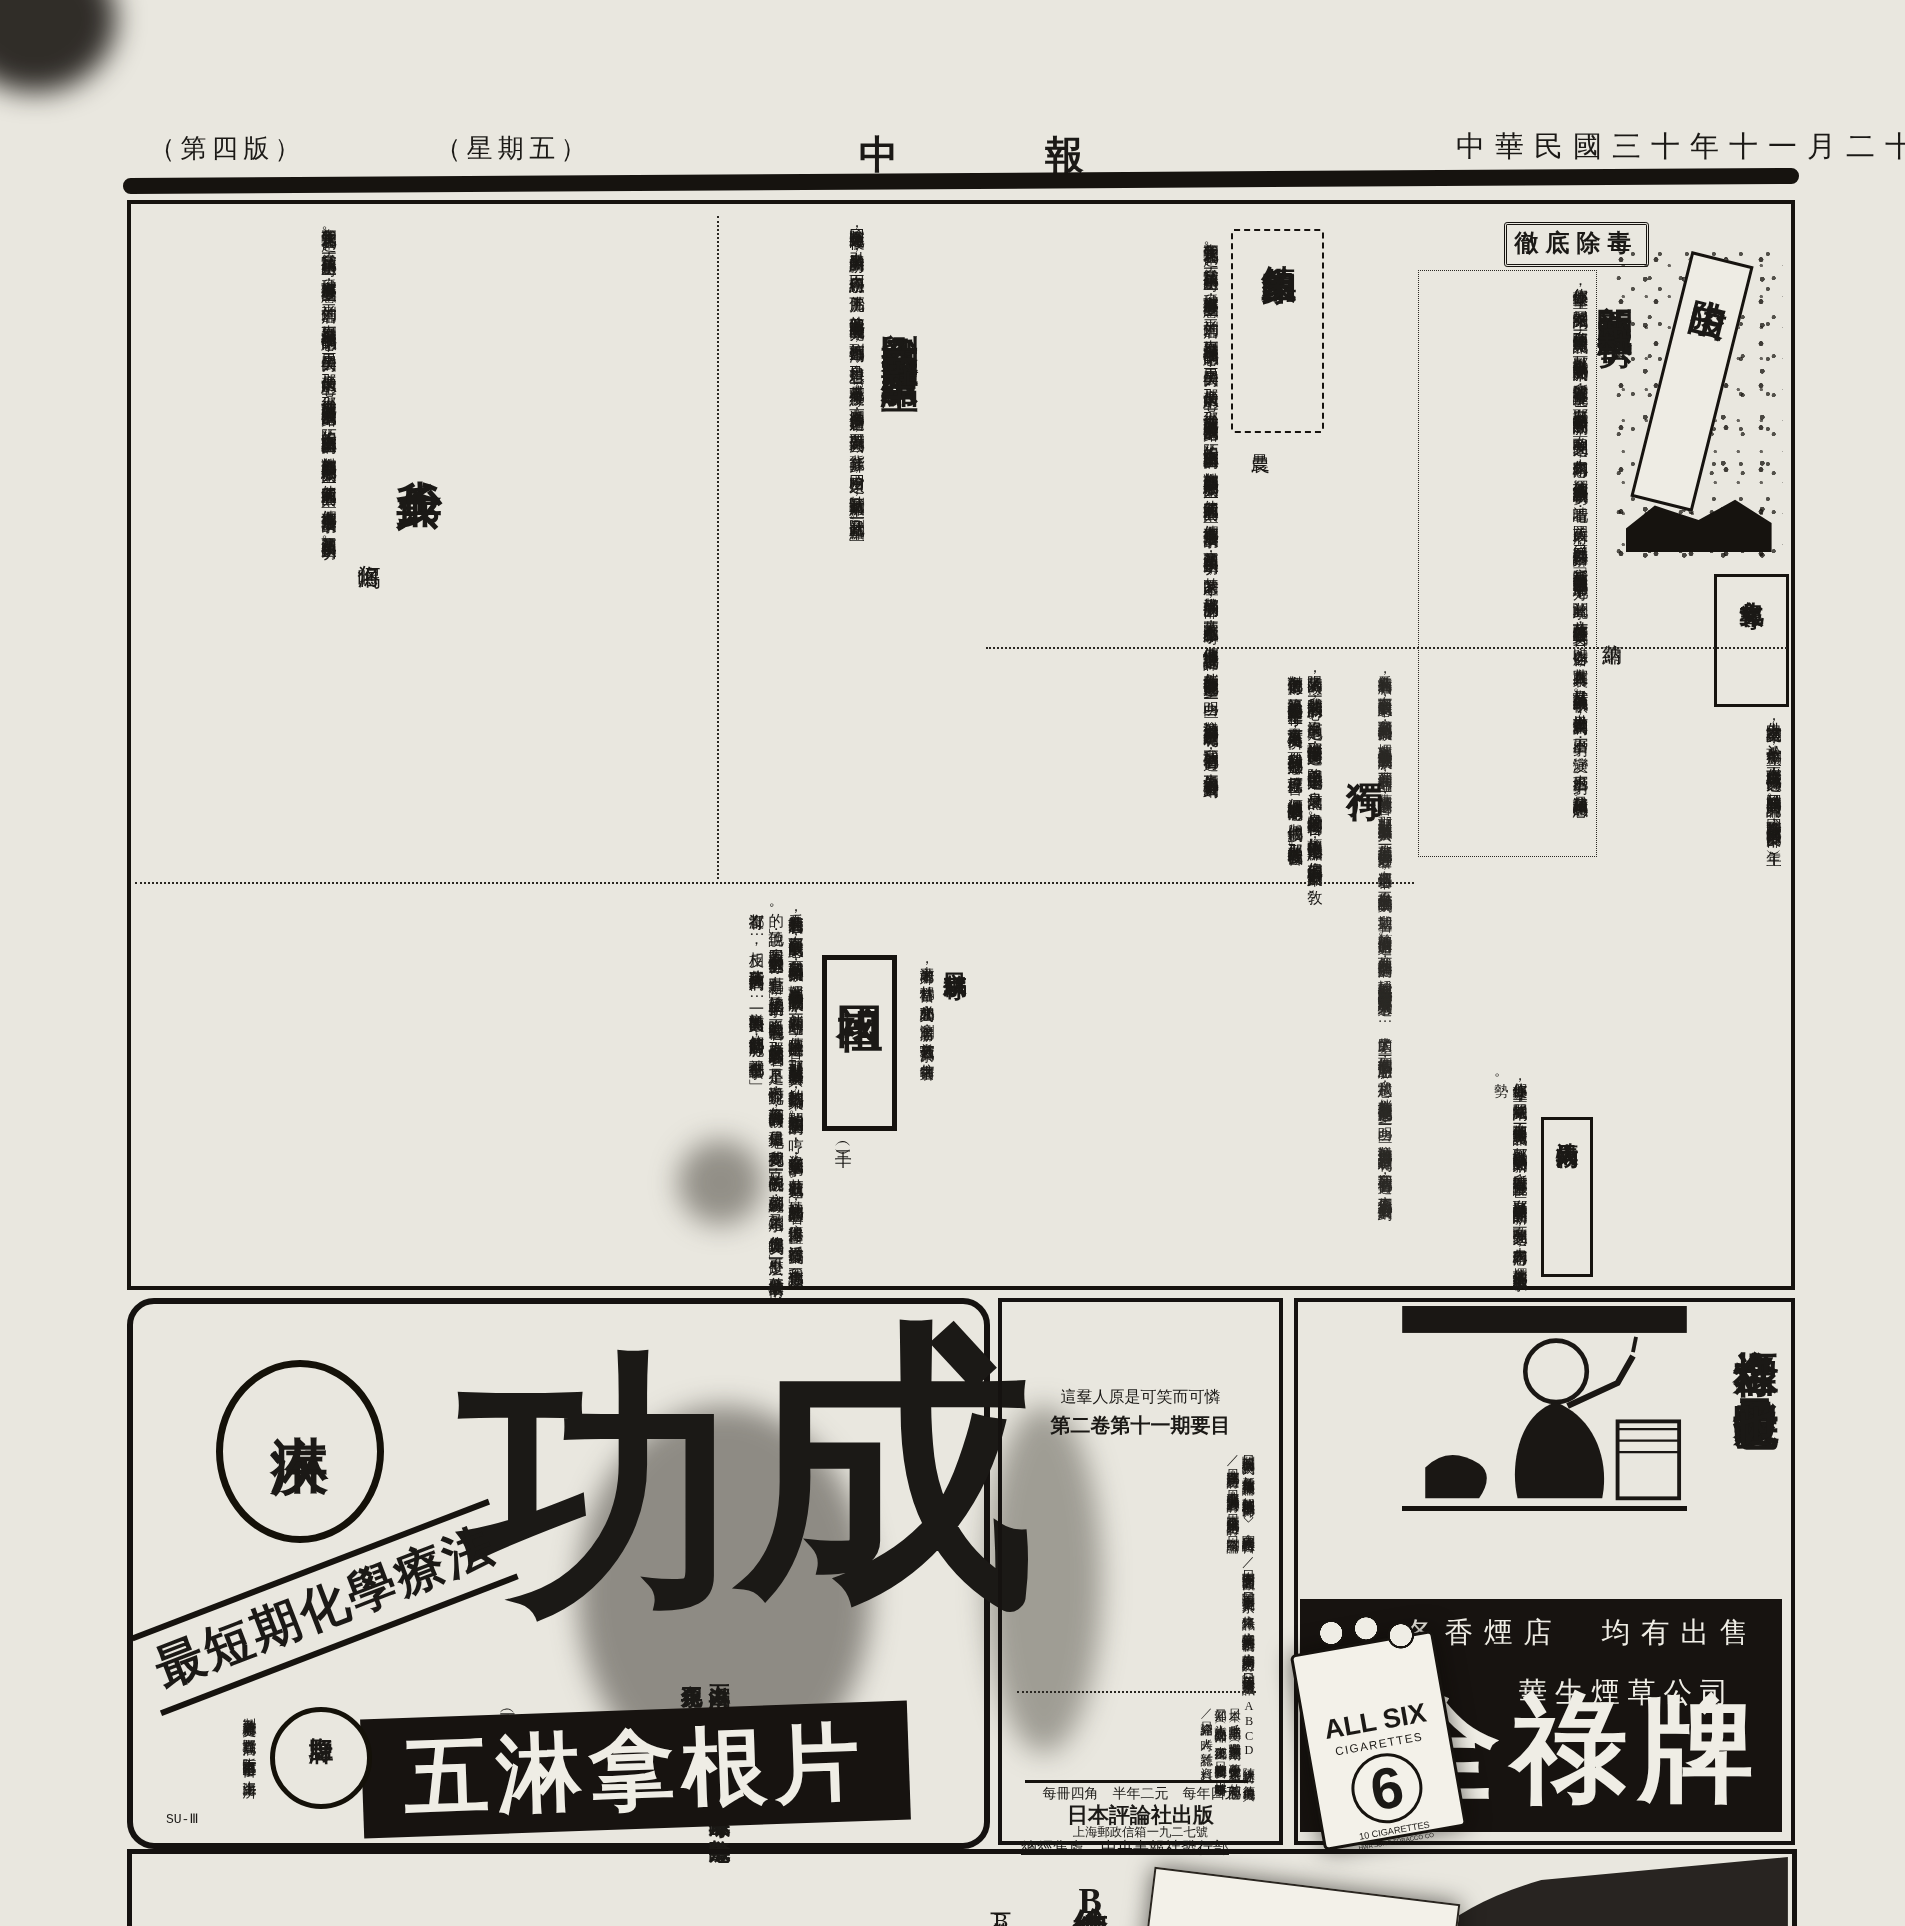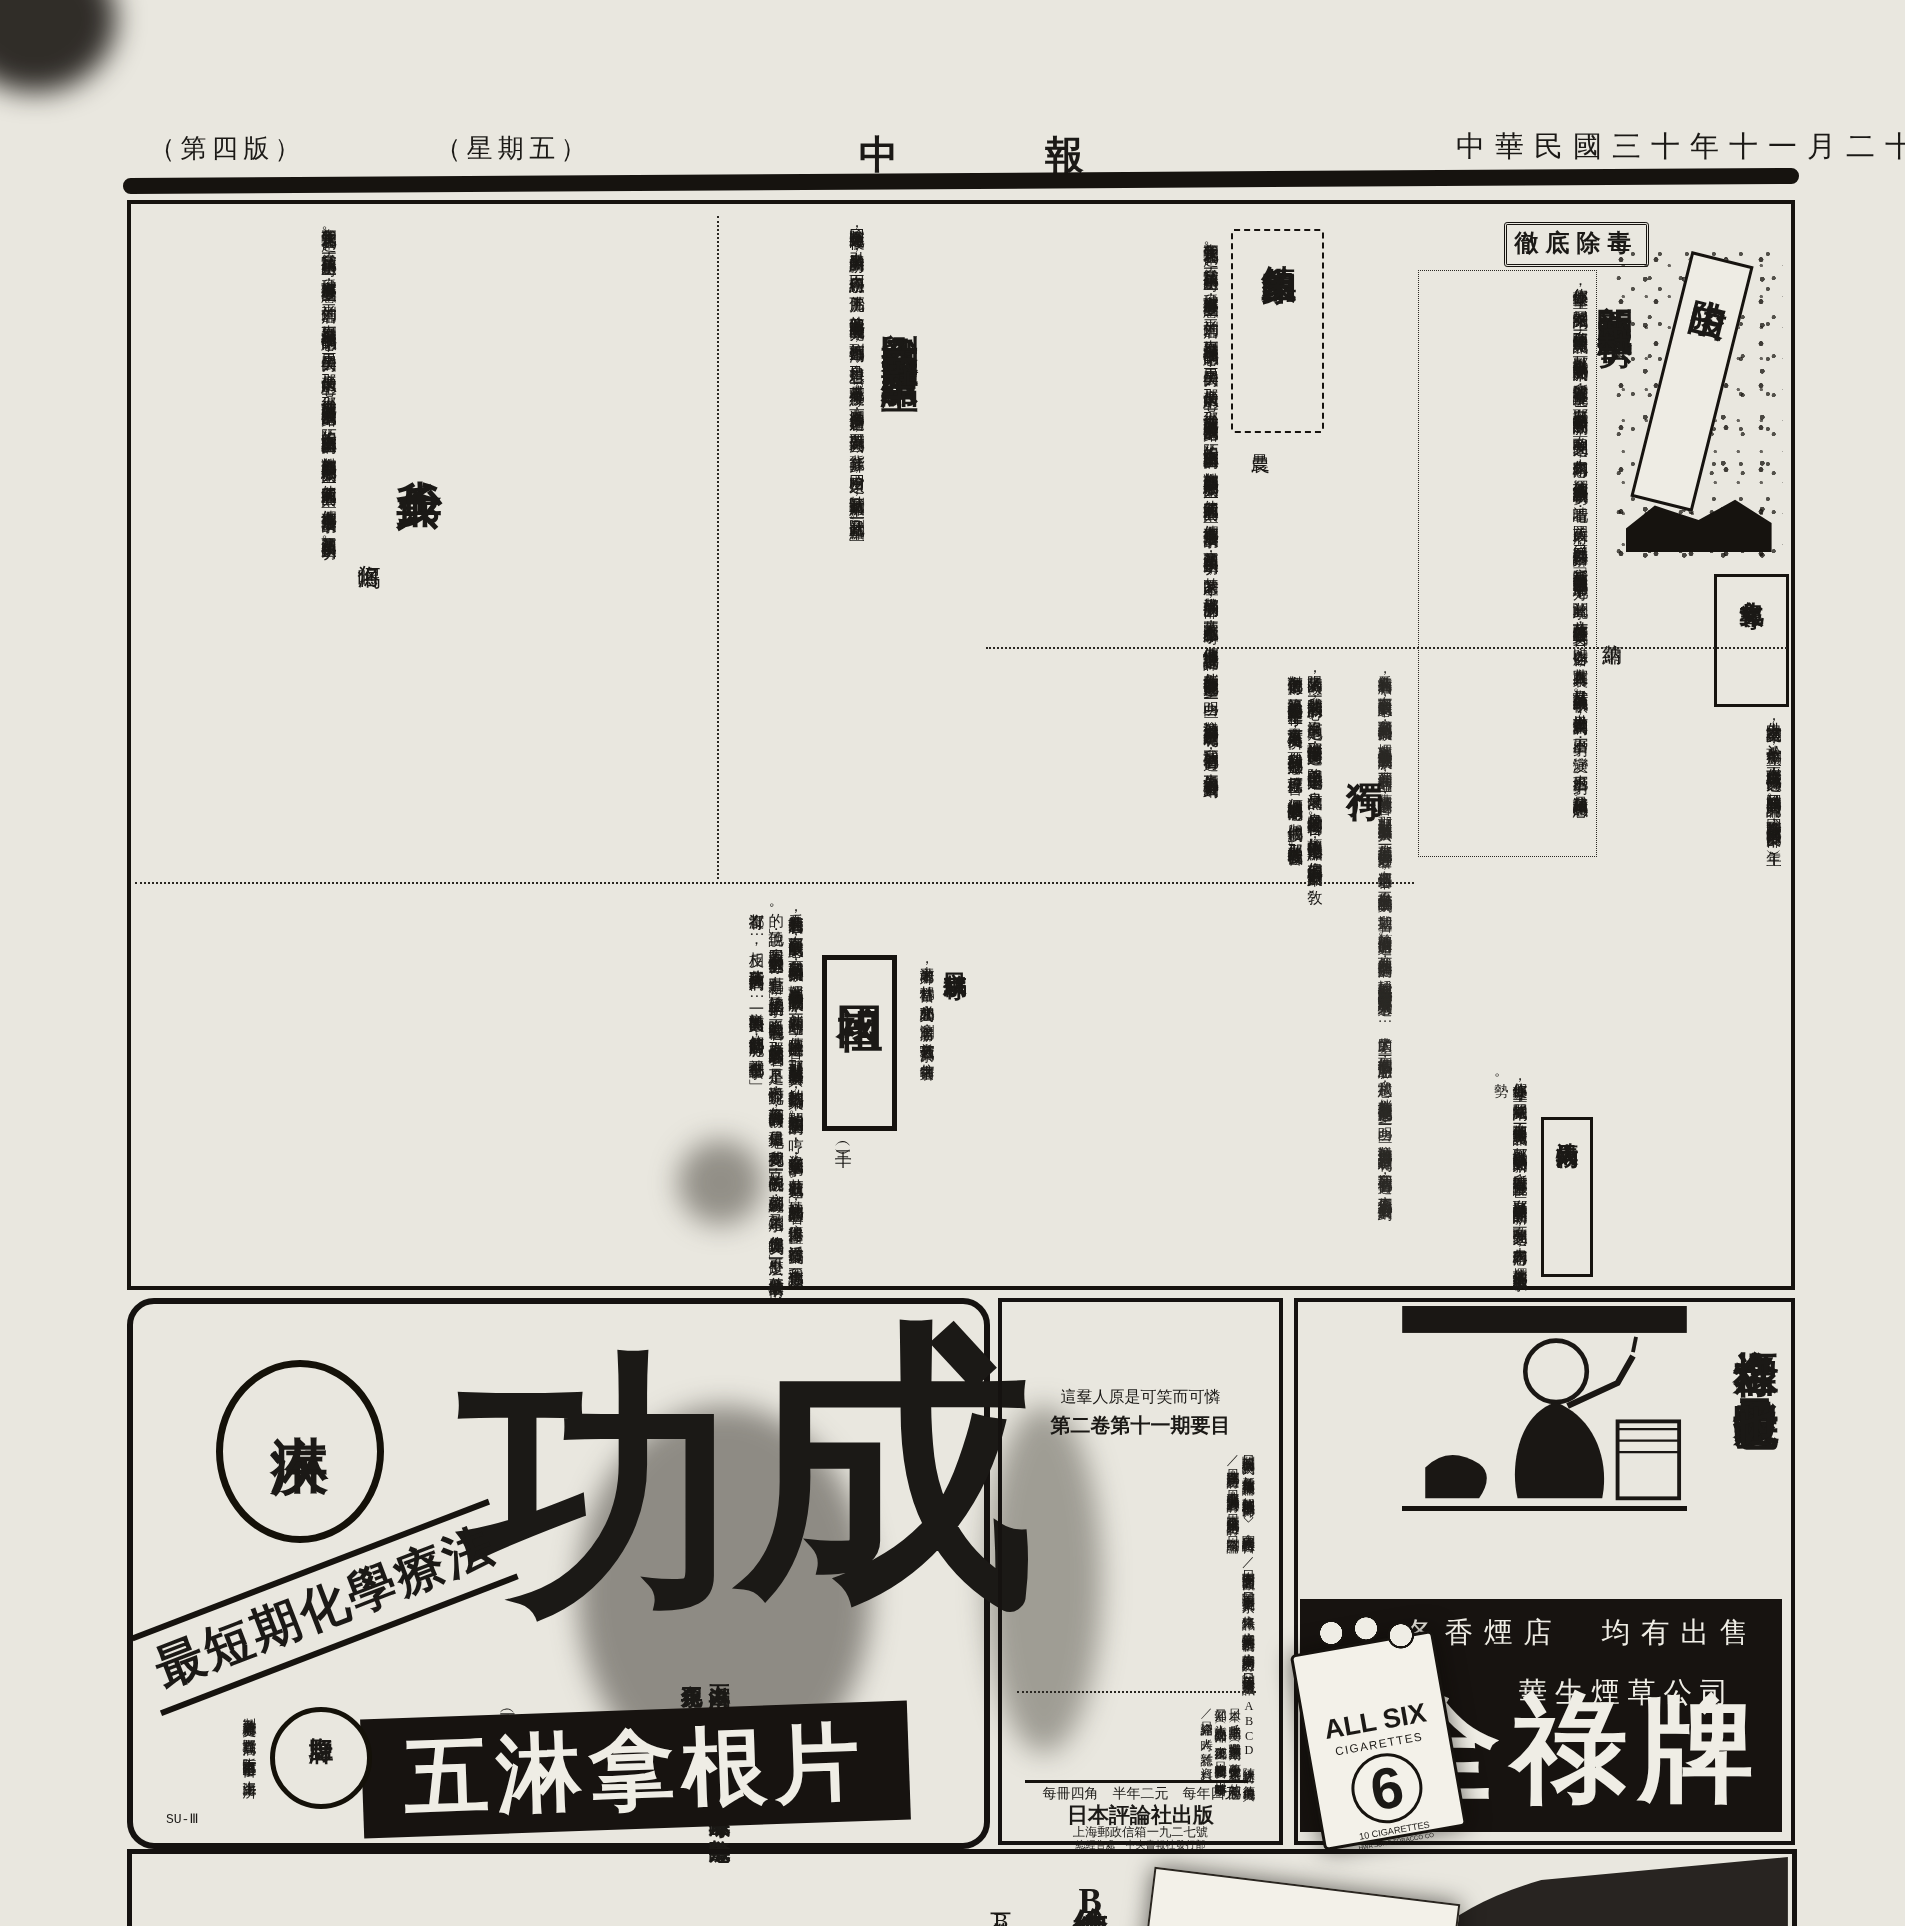--- a/index.html
+++ b/index.html
@@ -123,21 +123,21 @@
   <div class="abs adbox" style="left:998px;top:1298px;width:277px;height:539px;border-width:4.6px;"></div>
   <div class="abs h" style="left:1025px;top:1387px;width:231px;text-align:center;font-size:16px;">這羣人原是可笑而可憐</div>
   <div class="abs h bold" style="left:1025px;top:1412px;width:231px;text-align:center;font-size:20px;">第二卷第十一期要目</div>
   <div class="abs v" style="left:1017px;top:1445px;width:239px;height:239px;font-size:13px;line-height:1.2;">日閣改組與日美談判／新任首相東條英機論／朝鮮總督板垣征四郎傳／◇內閣更迭檢討特輯◇／日本內閣更迭之面面觀／日閣更迭之剖視（東京）／東條特訊／東條新閣性格之剖析／東條新內閣之檢討／日美關係之展望（東京通訊）／日本北進問題之檢討／日本北進聲中北方資源的檢討／日本匯兌統制政策之檢討／日本財閥論</div>
   <div class="abs dotted-h" style="left:1017px;top:1691px;width:239px;"></div>
   <div class="abs v" style="left:1017px;top:1699px;width:239px;height:81px;font-size:12.3px;line-height:1.15;">ABCD陣線之前途／美德危機與日本／爪哇（繼上期）／職業婦女（繼上期）／夢（文學代表作家選）／的花（小說）阿部知二／旅人（小說）阿部知二／東鄉茂德／日本社會新聞輯要／日本時事輯要／日論介紹／時人／雜誌／資料</div>
   <div class="abs" style="left:1025px;top:1780px;width:223px;height:3.1px;background:#16130f;"></div>
   <div class="abs h" style="left:1021px;top:1785px;width:239px;text-align:center;font-size:14px;">每冊四角　半年二元　每年四元</div>
   <div class="abs h bold" style="left:1021px;top:1801px;width:239px;text-align:center;font-size:21px;">日本評論社出版</div>
   <div class="abs h" style="left:1021px;top:1824px;width:239px;text-align:center;font-size:12.3px;">上海郵政信箱一九二七號</div>
-  <div class="abs h" style="left:1021px;top:1838px;width:239px;text-align:center;font-size:10px;">
+  <div class="abs h" style="left:1021px;top:1838px;width:239px;font-size:16px;text-decoration:underline;">
     <span>總經售處</span>　<span>中央書報社發行部</span>
   </div>
 
   <div class="abs adbox" style="left:1294px;top:1298px;width:493px;height:539px;border-width:4.6px;"></div>
   <div class="abs v bold" style="left:1695px;top:1314px;width:85px;height:508px;font-size:45px;line-height:1.1;">全祿名煙　乃青年最所愛吸也</div>
   <div class="abs" style="left:1402px;top:1306px;width:285px;height:200px;border-bottom:5.4px solid #16130f;overflow:hidden;">
     <svg width="285" height="200" viewBox="0 0 740 520">
       <rect x="0" y="0" width="740" height="70" fill="#1a1714"></rect>
       <circle cx="400" cy="170" r="80" fill="none" stroke="#1a1714" stroke-width="12"></circle>
       <path d="M400 250 C 300 280 280 420 300 500 L 520 500 C 540 400 500 290 400 250 Z" fill="#1a1714"></path>

